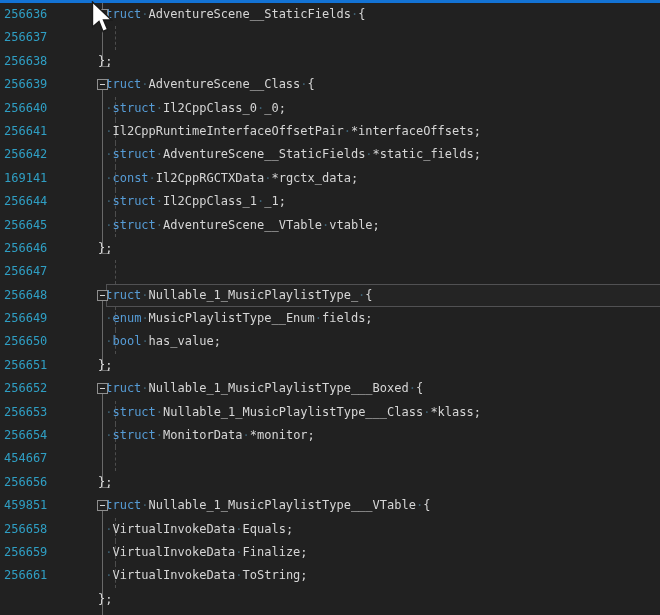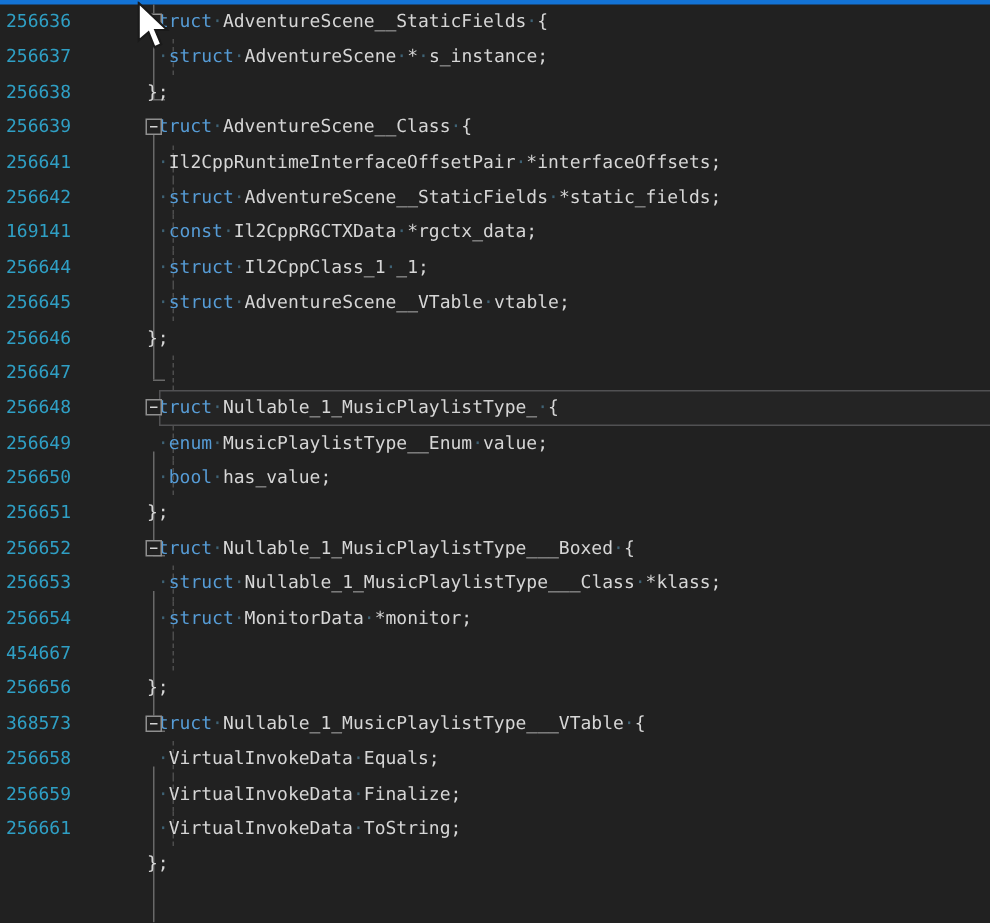--- a/index.html
+++ b/index.html
@@ -41,40 +41,41 @@
       <div class="vline" style="top: 90.2px; height: 162.8px;"></div>
       <div class="vfoot" style="top: 253px;"></div>
       <div class="vline" style="top: 300.8px; height: 69.2px;"></div>
       <div class="vfoot" style="top: 370px;"></div>
       <div class="vline" style="top: 394.4px; height: 92.6px;"></div>
       <div class="vfoot" style="top: 487px;"></div>
       <div class="vline" style="top: 511.4px; height: 116px;"></div>
     </div>
   <div class="rows">
       <div class="row"><span class="num">256636</span><div class="fold"></div><span class="code"><span class="k">struct</span><span class="ws">·</span><span class="pl">AdventureScene__StaticFields</span><span class="ws">·</span><span class="pl">{</span></span></div>
-      <div class="row"><span class="num">256637</span><div class="guide"></div><span class="code"><span class="ws">&nbsp;</span><span class="ws">·</span><span class="k">struct</span><span class="ws">·</span><span class="pl">AdventureScene</span><span class="ws">·</span><span class="pl">*</span><span class="ws">·</span><span class="pl">s_instance;</span></span></div>
+      <div class="row"><span class="num">256637</span><div class="guide"></div></div>
       <div class="row"><span class="num">256638</span><span class="code"><span class="pl">};</span></span></div>
       <div class="row"><span class="num">256639</span><div class="fold"></div><span class="code"><span class="k">struct</span><span class="ws">·</span><span class="pl">AdventureScene__Class</span><span class="ws">·</span><span class="pl">{</span></span></div>
+      <div class="row"><span class="num">256640</span><div class="guide"></div><span class="code"><span class="ws">&nbsp;</span><span class="ws">·</span><span class="k">struct</span><span class="ws">·</span><span class="pl">Il2CppClass_0</span><span class="ws">·</span><span class="pl">_0;</span></span></div>
       <div class="row"><span class="num">256641</span><div class="guide"></div><span class="code"><span class="ws">&nbsp;</span><span class="ws">·</span><span class="pl">Il2CppRuntimeInterfaceOffsetPair</span><span class="ws">·</span><span class="pl">*interfaceOffsets;</span></span></div>
       <div class="row"><span class="num">256642</span><div class="guide"></div><span class="code"><span class="ws">&nbsp;</span><span class="ws">·</span><span class="k">struct</span><span class="ws">·</span><span class="pl">AdventureScene__StaticFields</span><span class="ws">·</span><span class="pl">*static_fields;</span></span></div>
       <div class="row"><span class="num">169141</span><div class="guide"></div><span class="code"><span class="ws">&nbsp;</span><span class="ws">·</span><span class="k">const</span><span class="ws">·</span><span class="pl">Il2CppRGCTXData</span><span class="ws">·</span><span class="pl">*rgctx_data;</span></span></div>
       <div class="row"><span class="num">256644</span><div class="guide"></div><span class="code"><span class="ws">&nbsp;</span><span class="ws">·</span><span class="k">struct</span><span class="ws">·</span><span class="pl">Il2CppClass_1</span><span class="ws">·</span><span class="pl">_1;</span></span></div>
       <div class="row"><span class="num">256645</span><div class="guide"></div><span class="code"><span class="ws">&nbsp;</span><span class="ws">·</span><span class="k">struct</span><span class="ws">·</span><span class="pl">AdventureScene__VTable</span><span class="ws">·</span><span class="pl">vtable;</span></span></div>
       <div class="row"><span class="num">256646</span><span class="code"><span class="pl">};</span></span></div>
       <div class="row"><span class="num">256647</span><div class="guide"></div><span class="code"></span></div>
       <div class="row"><div class="current-box"></div><span class="num">256648</span><div class="fold"></div><span class="code"><span class="k">struct</span><span class="ws">·</span><span class="pl">Nullable_1_MusicPlaylistType_</span><span class="ws">·</span><span class="pl">{</span></span></div>
-      <div class="row"><span class="num">256649</span><div class="guide"></div><span class="code"><span class="ws">&nbsp;</span><span class="ws">·</span><span class="k">enum</span><span class="ws">·</span><span class="pl">MusicPlaylistType__Enum</span><span class="ws">·</span><span class="pl">value;</span></span></div>
+      <div class="row"><span class="num">256649</span><div class="guide"></div><span class="code"><span class="ws">&nbsp;</span><span class="ws">·</span><span class="k">enum</span><span class="ws">·</span><span class="pl">MusicPlaylistType__Enum</span><span class="ws">·</span><span class="pl">fields;</span></span></div>
       <div class="row"><span class="num">256650</span><div class="guide"></div><span class="code"><span class="ws">&nbsp;</span><span class="ws">·</span><span class="k">bool</span><span class="ws">·</span><span class="pl">has_value;</span></span></div>
       <div class="row"><span class="num">256651</span><span class="code"><span class="pl">};</span></span></div>
       <div class="row"><span class="num">256652</span><div class="fold"></div><span class="code"><span class="k">struct</span><span class="ws">·</span><span class="pl">Nullable_1_MusicPlaylistType___Boxed</span><span class="ws">·</span><span class="pl">{</span></span></div>
       <div class="row"><span class="num">256653</span><div class="guide"></div><span class="code"><span class="ws">&nbsp;</span><span class="ws">·</span><span class="k">struct</span><span class="ws">·</span><span class="pl">Nullable_1_MusicPlaylistType___Class</span><span class="ws">·</span><span class="pl">*klass;</span></span></div>
       <div class="row"><span class="num">256654</span><div class="guide"></div><span class="code"><span class="ws">&nbsp;</span><span class="ws">·</span><span class="k">struct</span><span class="ws">·</span><span class="pl">MonitorData</span><span class="ws">·</span><span class="pl">*monitor;</span></span></div>
       <div class="row"><span class="num">454667</span><div class="guide"></div></div>
       <div class="row"><span class="num">256656</span><span class="code"><span class="pl">};</span></span></div>
-      <div class="row"><span class="num">368573</span><div class="fold"></div><span class="code"><span class="k">struct</span><span class="ws">·</span><span class="pl">Nullable_1_MusicPlaylistType___VTable</span><span class="ws">·</span><span class="pl">{</span></span></div>
+      <div class="row"><span class="num">459851</span><div class="fold"></div><span class="code"><span class="k">struct</span><span class="ws">·</span><span class="pl">Nullable_1_MusicPlaylistType___VTable</span><span class="ws">·</span><span class="pl">{</span></span></div>
       <div class="row"><span class="num">256658</span><div class="guide"></div><span class="code"><span class="ws">&nbsp;</span><span class="ws">·</span><span class="pl">VirtualInvokeData</span><span class="ws">·</span><span class="pl">Equals;</span></span></div>
       <div class="row"><span class="num">256659</span><div class="guide"></div><span class="code"><span class="ws">&nbsp;</span><span class="ws">·</span><span class="pl">VirtualInvokeData</span><span class="ws">·</span><span class="pl">Finalize;</span></span></div>
       <div class="row"><span class="num">256661</span><div class="guide"></div><span class="code"><span class="ws">&nbsp;</span><span class="ws">·</span><span class="pl">VirtualInvokeData</span><span class="ws">·</span><span class="pl">ToString;</span></span></div>
       <div class="row"><span class="num"></span><span class="code"><span class="pl">};</span></span></div>
     </div>
 
   <svg class="cursor" width="22" height="34" viewBox="0 0 22 34">
     <path d="M1.5 1 L1.5 26 L8 20.5 L12 30.5 L16.5 28.5 L12.5 19 L20.5 19 Z" fill="#ffffff" stroke="#1a1a1a" stroke-width="1.4"></path>
   </svg>
 </div>

